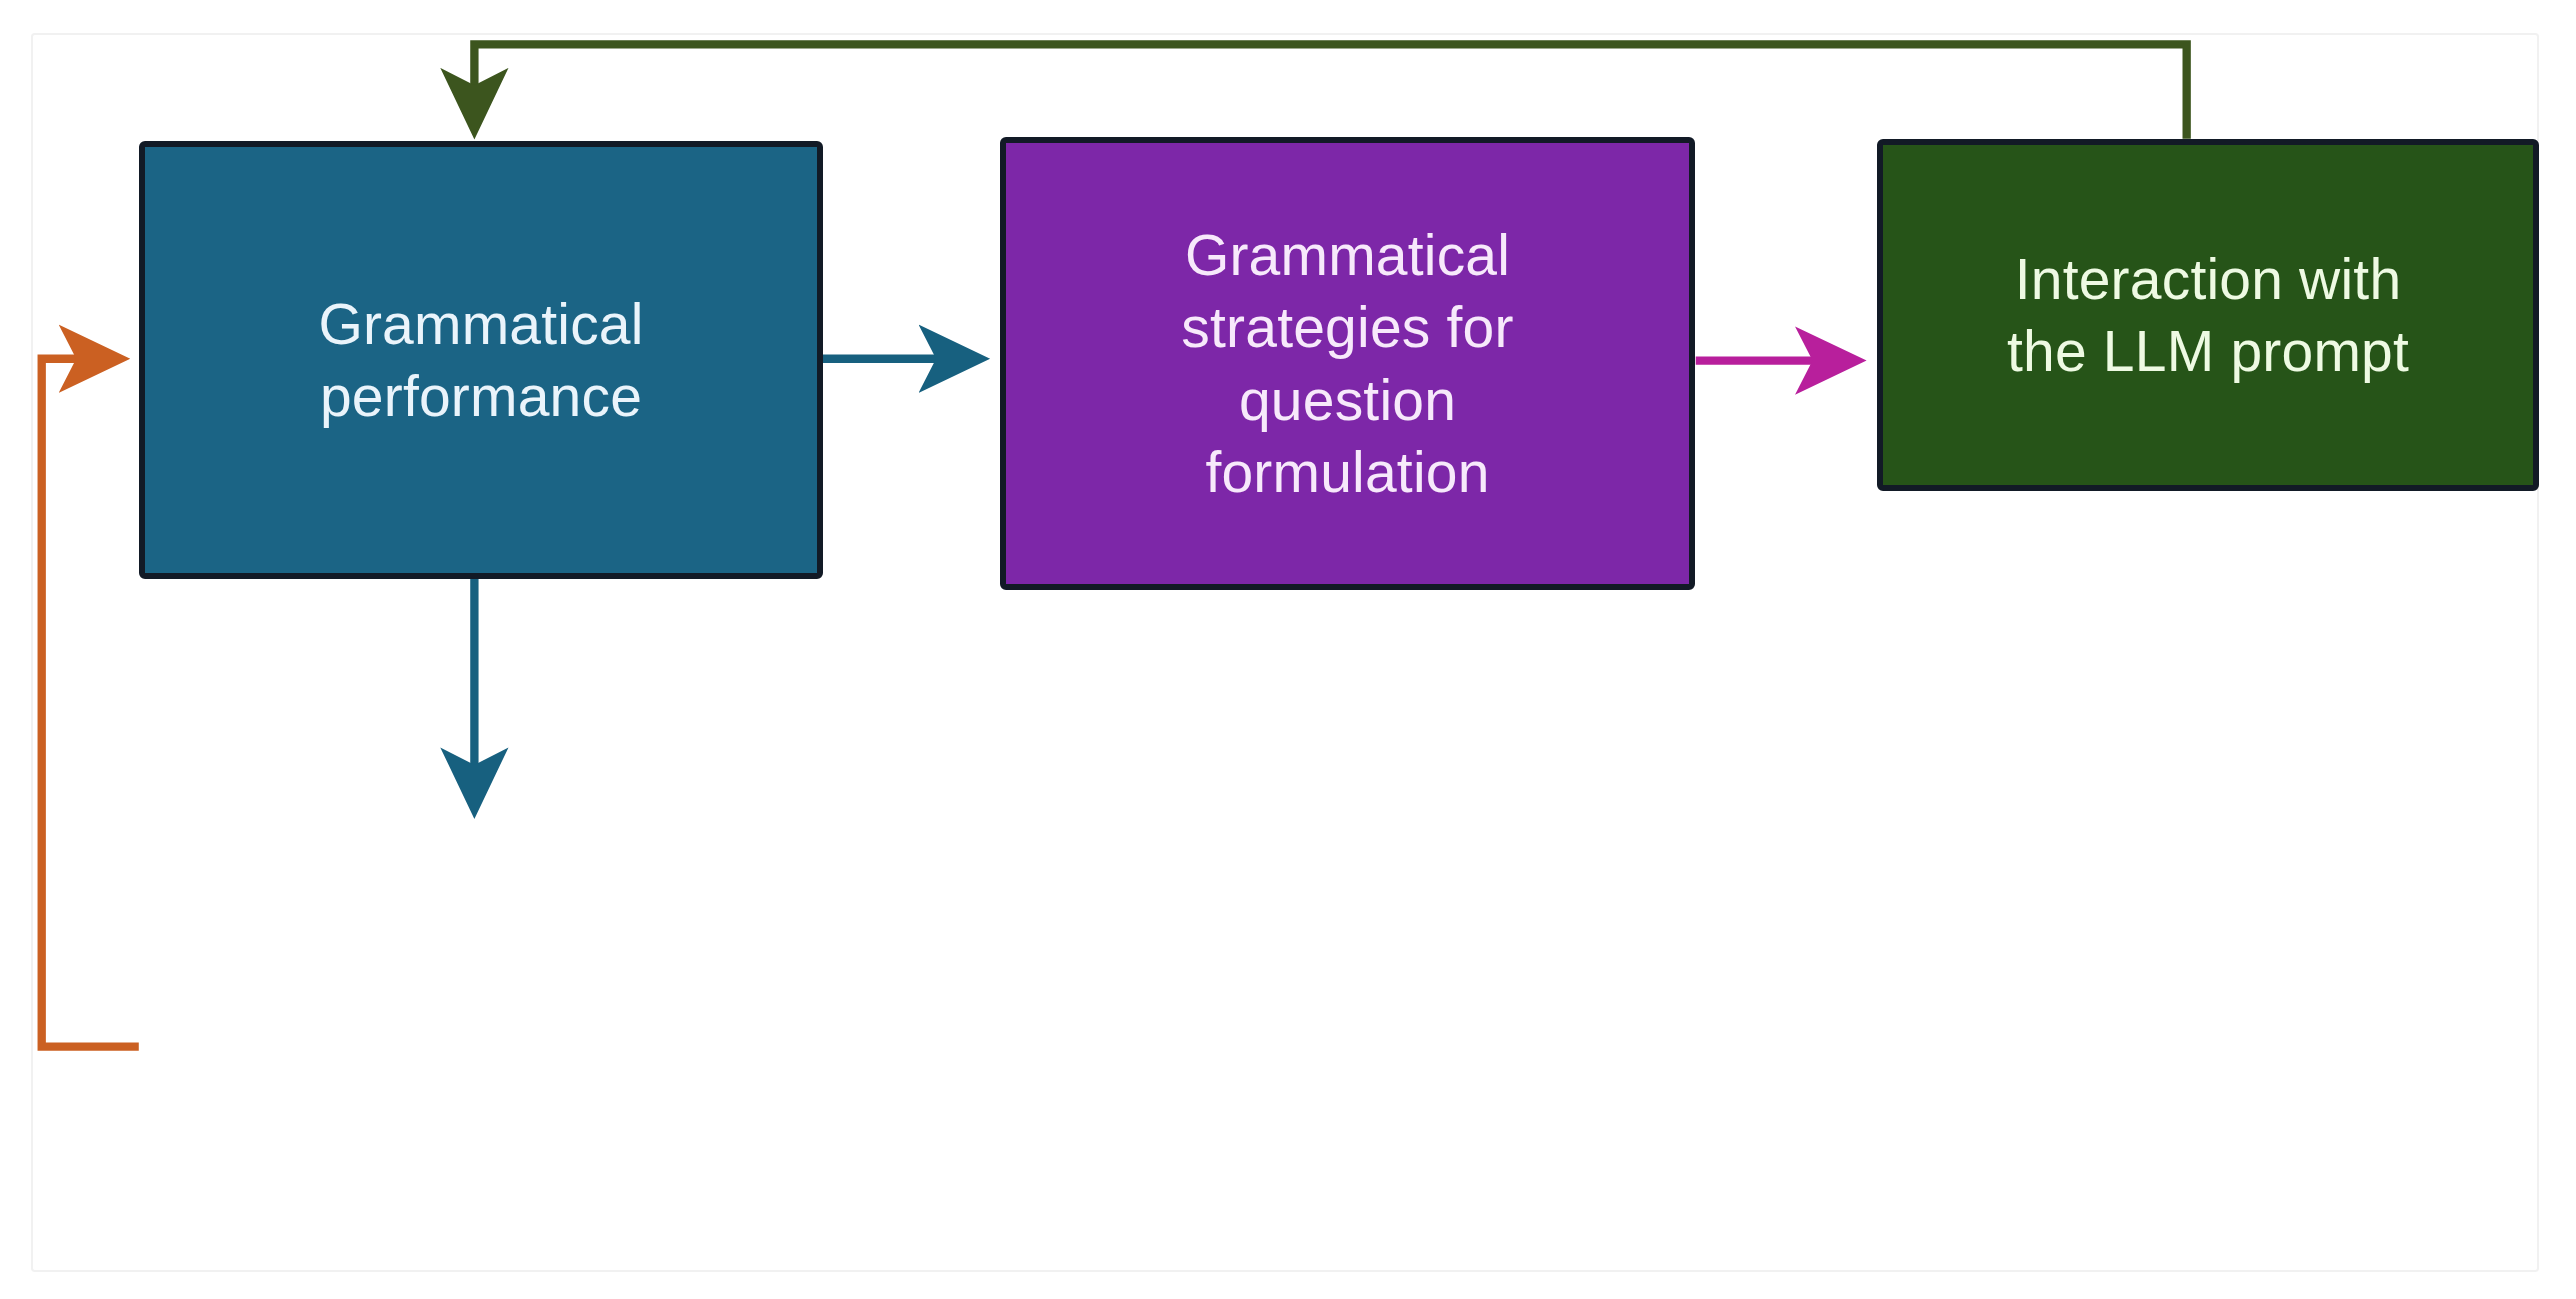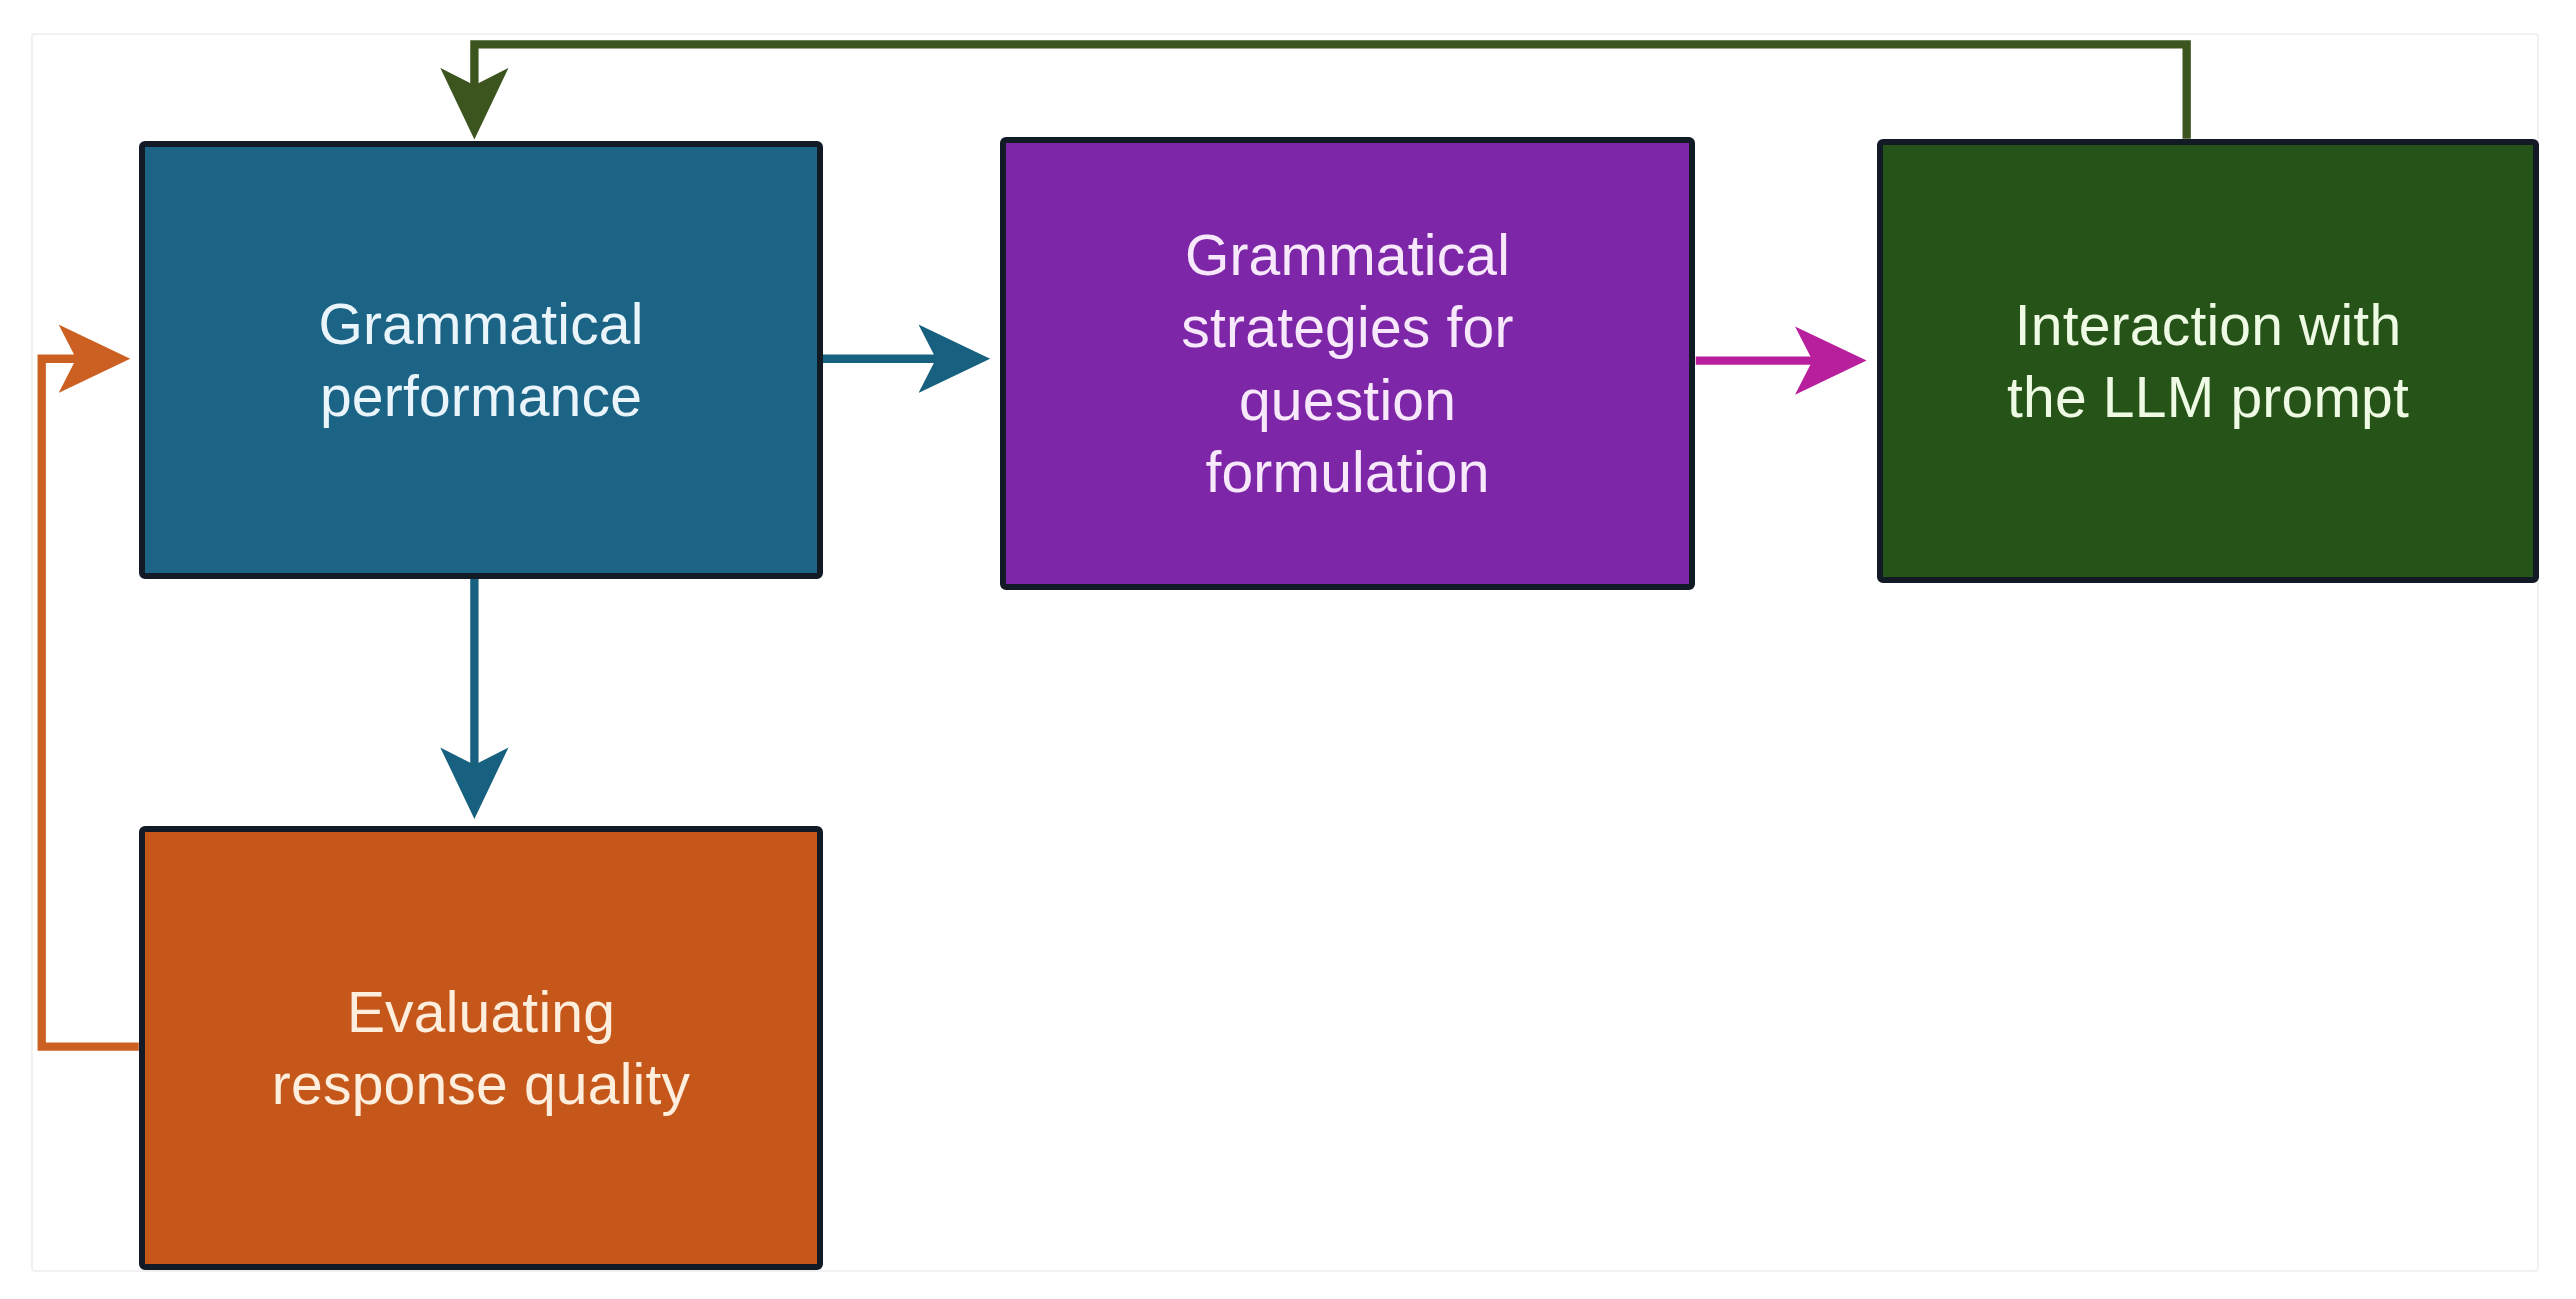--- a/index.html
+++ b/index.html
@@ -51,21 +51,21 @@
   }
   #node-grammatical-performance .node-label { color: #eaf4fb; }
 
   #node-grammatical-strategies {
     left: 1000px; top: 137px;  width: 695px;  height: 453px;
     background: #7d27a8;
   }
   #node-grammatical-strategies .node-label { color: #f7e9fb; }
 
   #node-interaction-llm {
-    left: 1877px; top: 139px;  width: 662px;  height: 444px;
+    left: 1877px; top: 139px;  width: 662px;  height: 352px;
     background: #265418;
     justify-content: center;
   }
   #node-interaction-llm .node-label { color: #eefae3; }
 
   #node-evaluating-response {
     left: 139px;  top: 826px;  width: 684px;  height: 444px;
     background: #c6571a;
   }
   #node-evaluating-response .node-label { color: #fdeedd; }
@@ -122,19 +122,15 @@
 strategies for
 question
 formulation</span>
   </div>
 
   <div class="node" id="node-interaction-llm">
     <span class="node-label">Interaction with
 the LLM prompt</span>
   </div>
 
-  <div class="node" id="node-evaluating-response">
-    <span class="node-label">Evaluating
-response quality</span>
-  </div>
 
 </div>
 
 
 </body></html>

